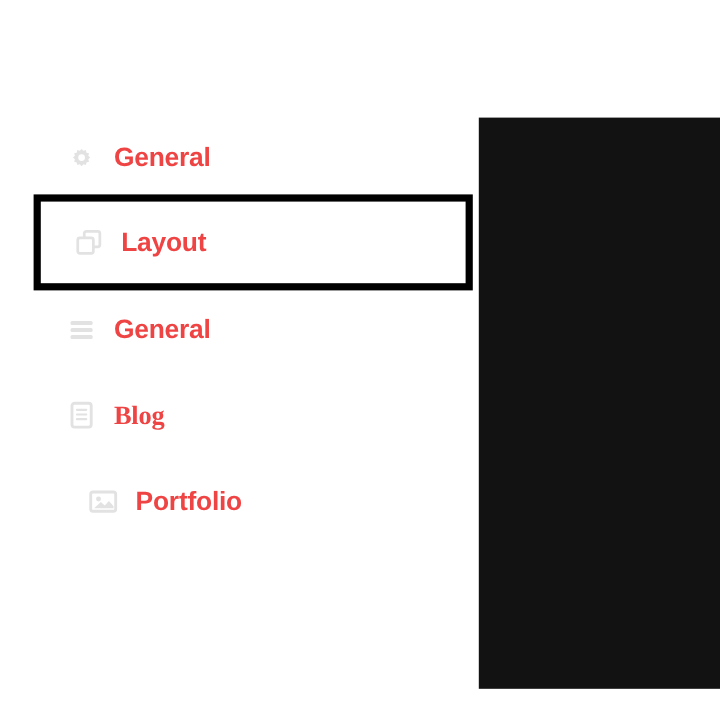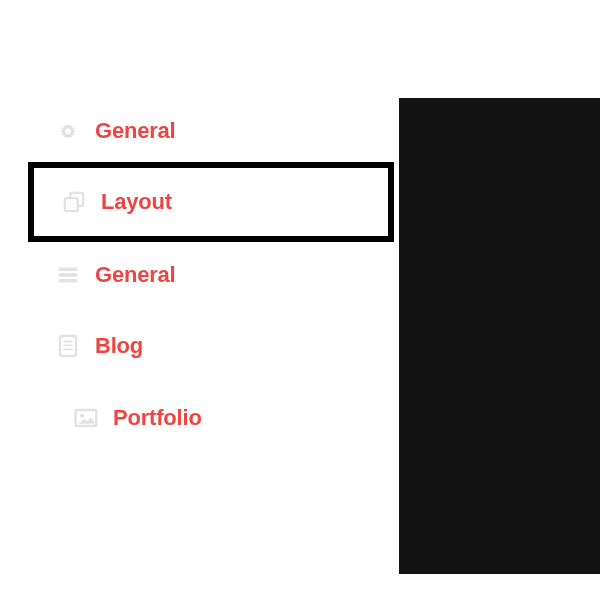--- a/index.html
+++ b/index.html
@@ -98,21 +98,21 @@
     left: 26px;
   }
   .nav-item.is-highlighted .nav-label {
     left: 67px;
   }
 
   
   .row-0 { top: 95px; }
   .row-1 { top: 162px; height: 80px; }
   .row-2 { top: 239px; }
-  .row-3 { top: 310px; }
+  .row-3 { top: 310px; font-family: Liberation Serif, serif; }
   .row-4 { top: 382px; margin-left: 18px; }
 </style>
 </head>
 <body>
 
 <div id="stage">
 
   <div class="content-panel"></div>
 
   <ul class="nav-list">

